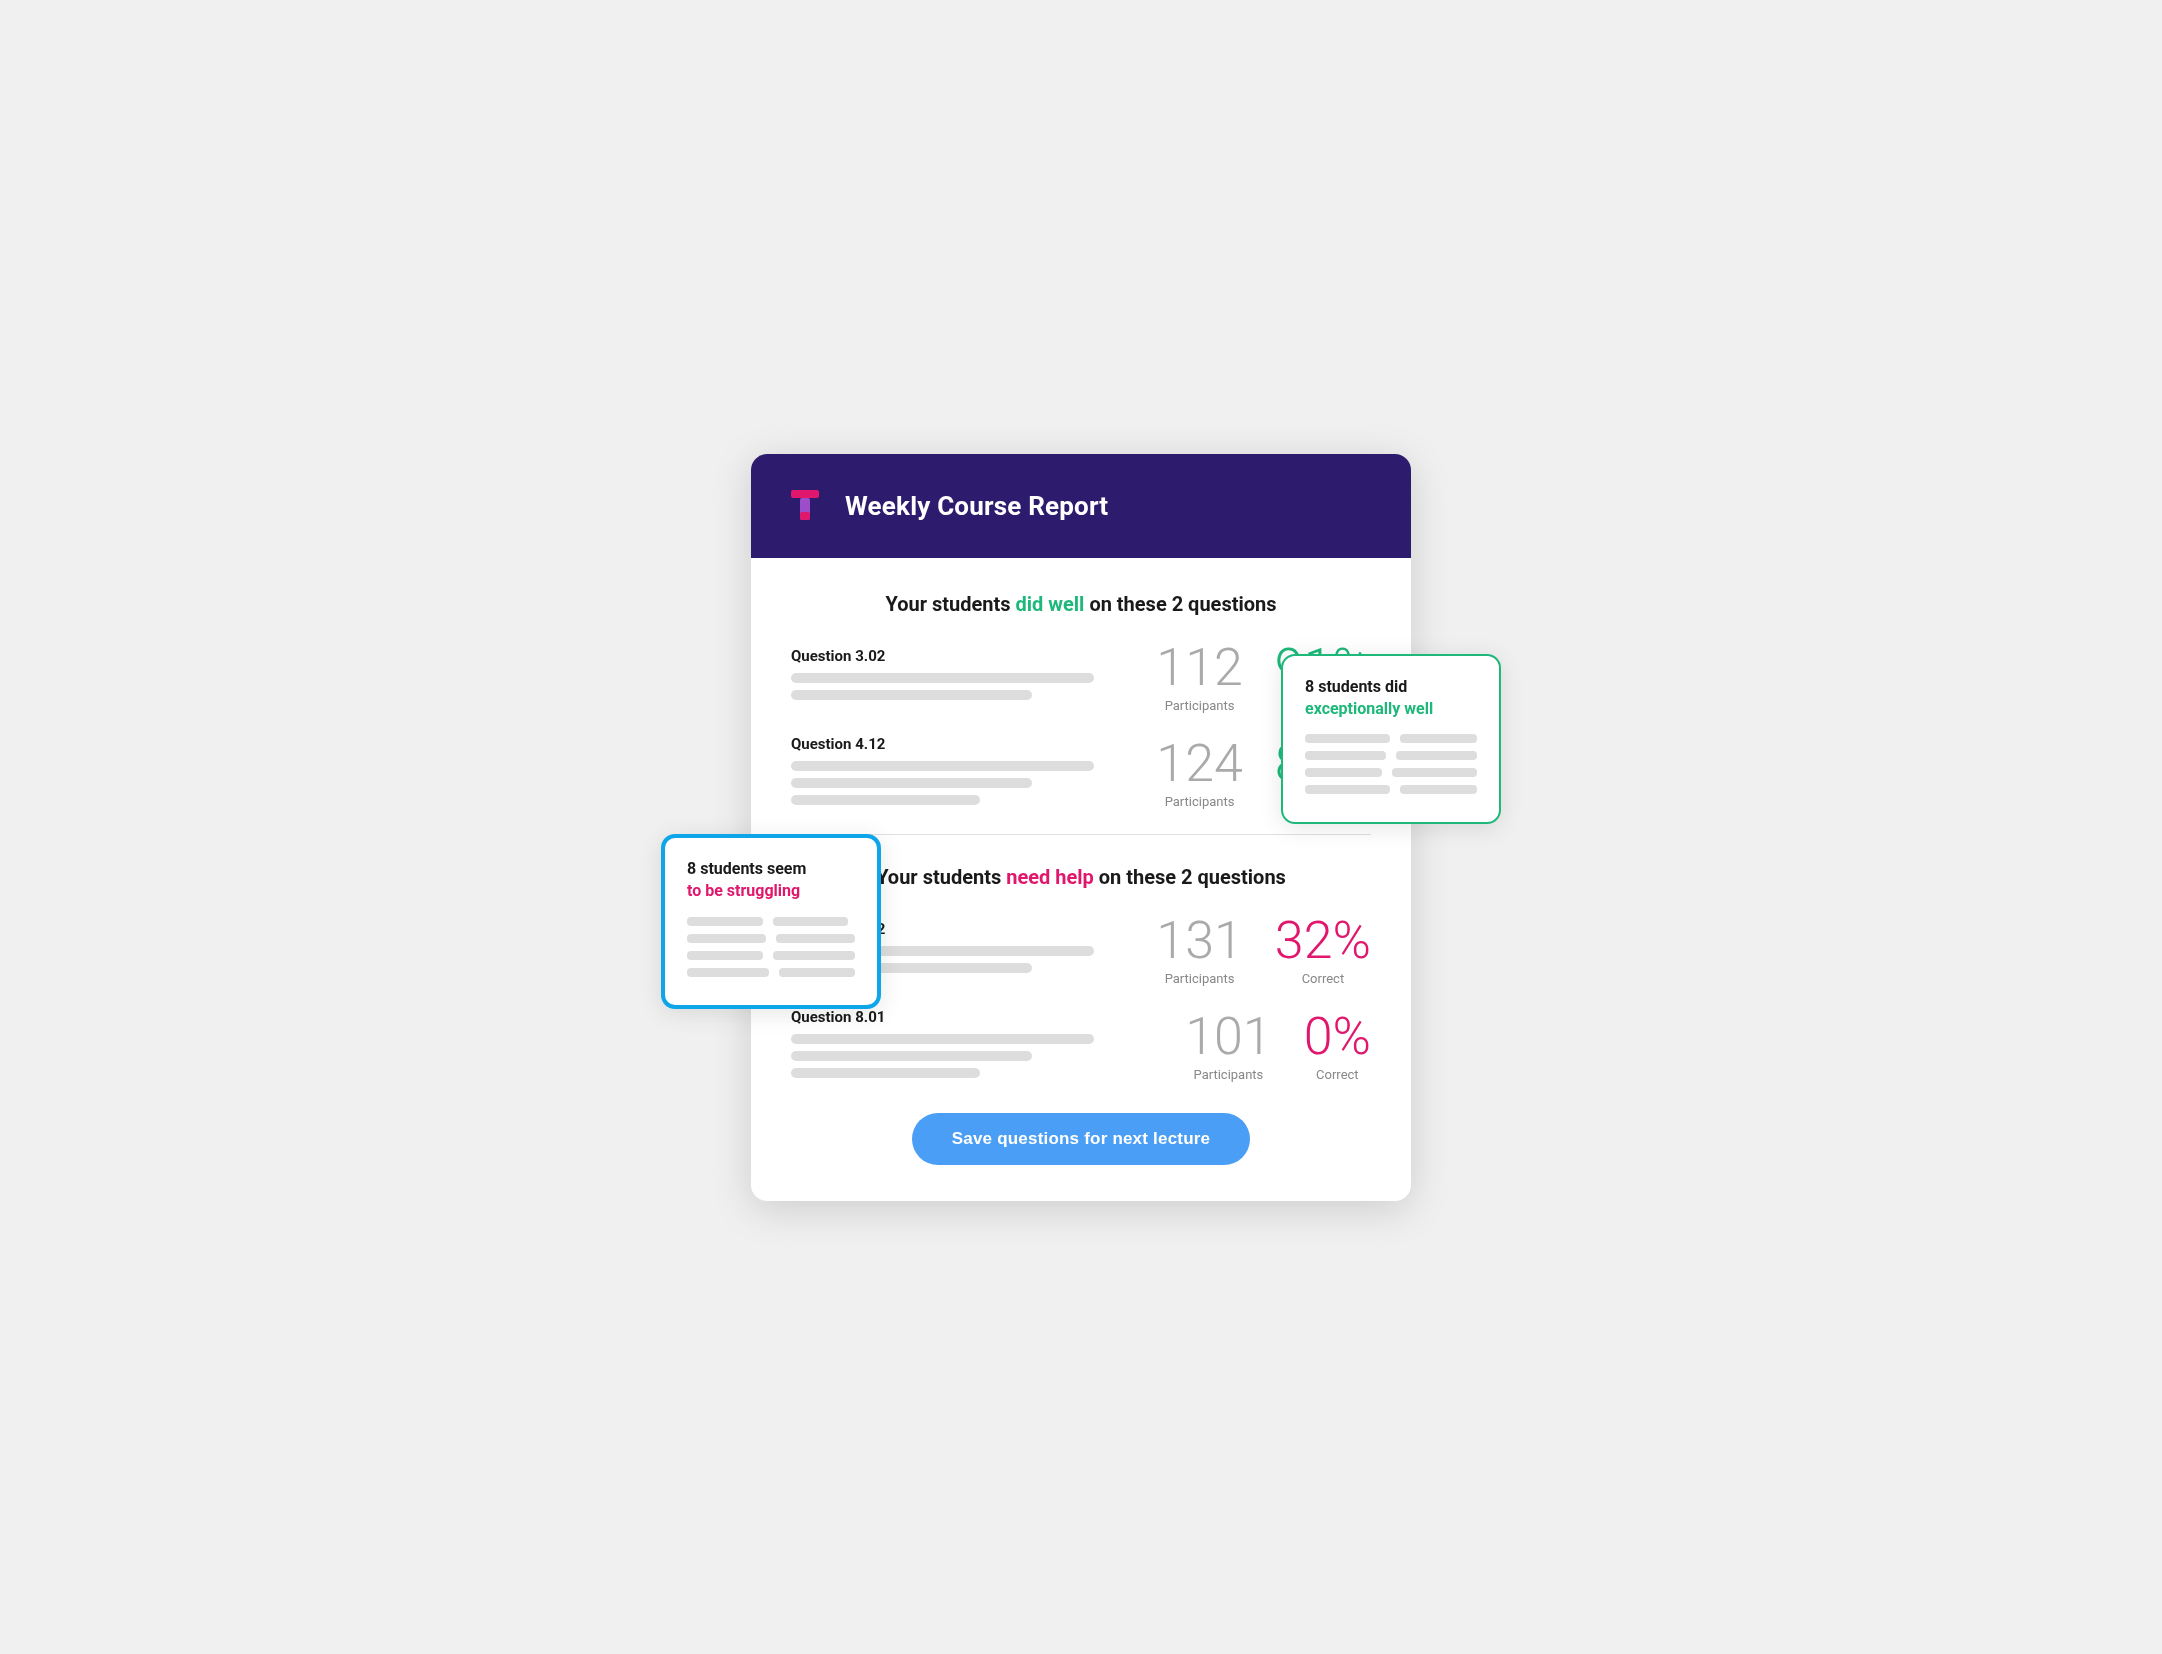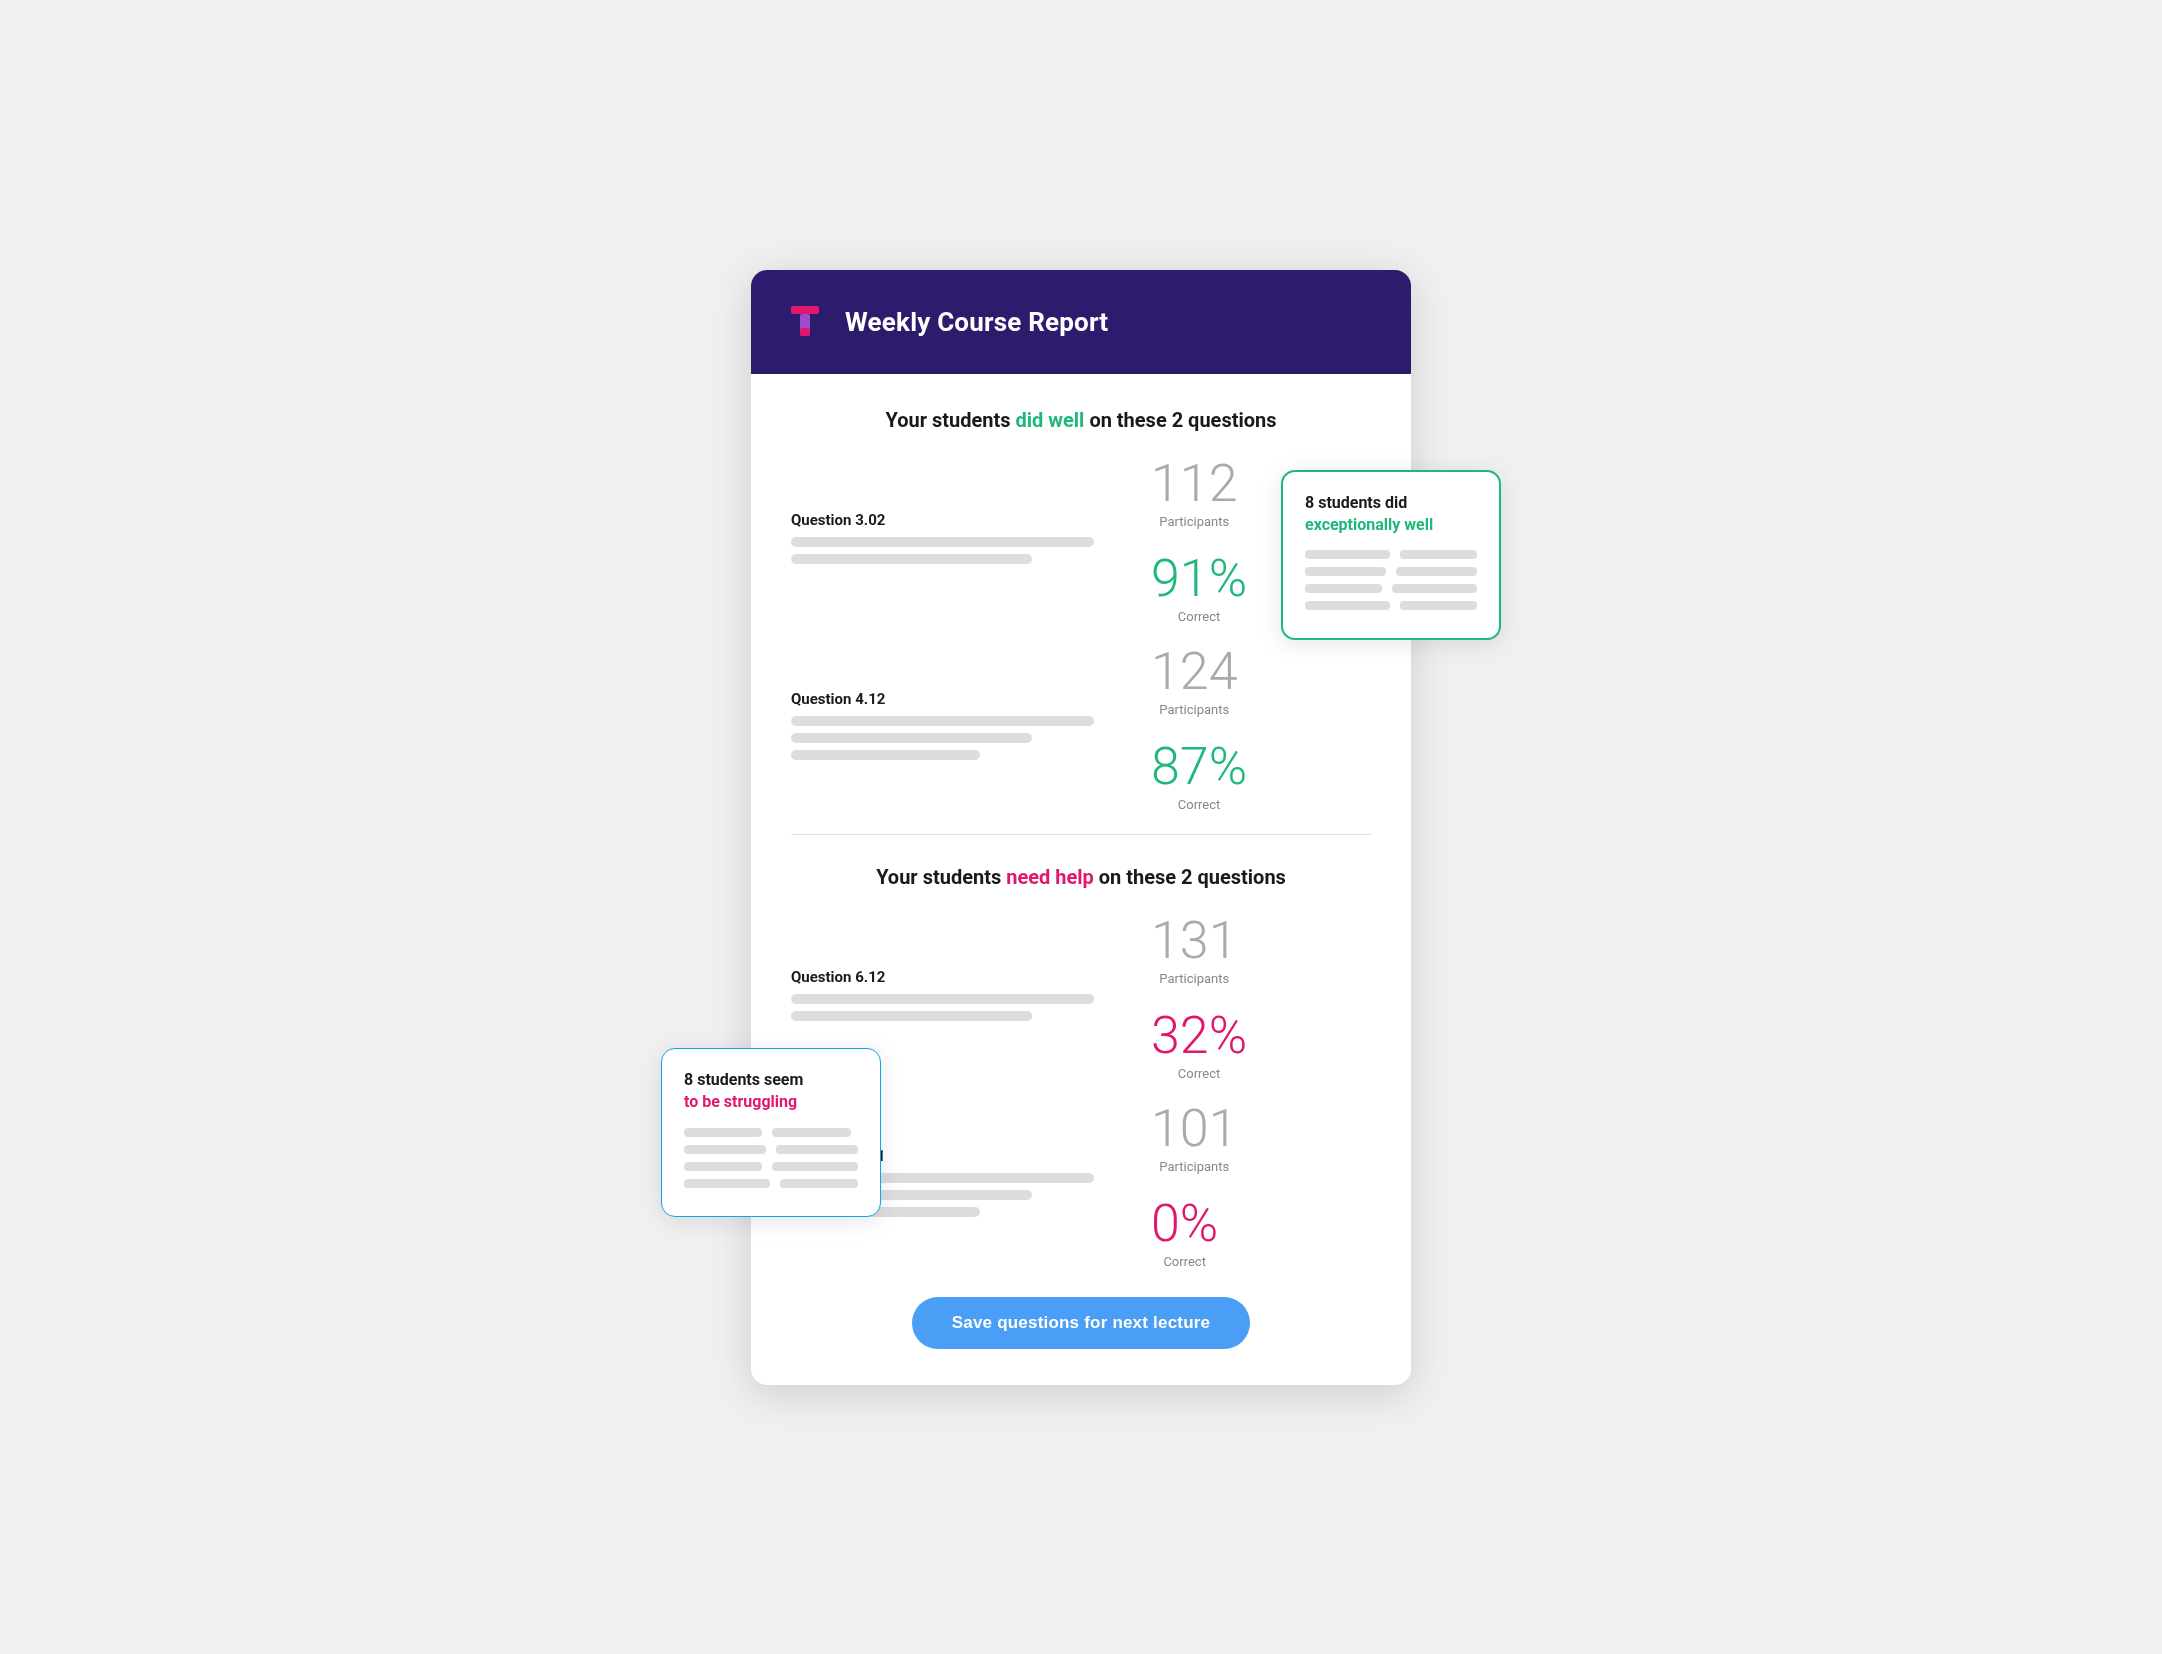--- a/index.html
+++ b/index.html
@@ -97,25 +97,24 @@
       border-radius: 5px;
       margin-bottom: 7px;
     }
 
     .skeleton-line.long { width: 88%; }
     .skeleton-line.medium { width: 70%; }
     .skeleton-line.short { width: 55%; }
 
     .stats {
       display: flex;
-      gap: 24px;
+      gap: 32px;
       align-items: flex-start;
       min-width: 220px;
       justify-content: flex-end;
-      flex-direction: column;
     }
 
     .stat-block {
       text-align: center;
     }
 
     .stat-number {
       font-size: 52px;
       font-weight: 300;
       color: #aaa;
@@ -166,22 +165,22 @@
       z-index: 3;
     }
 
     .floating-card.green-border {
       border: 2px solid #1db87a;
       top: 200px;
       right: -10px;
     }
 
     .floating-card.pink-border {
-      border: 1px solid #0ea5e9;
-      bottom: 168px;
+      border: 4px solid #0ea5e9;
+      bottom: 192px;
       left: -10px;
     }
 
     .floating-title {
       font-size: 16px;
       font-weight: 700;
       color: #1a1a1a;
       line-height: 1.4;
       margin-bottom: 14px;
     }

